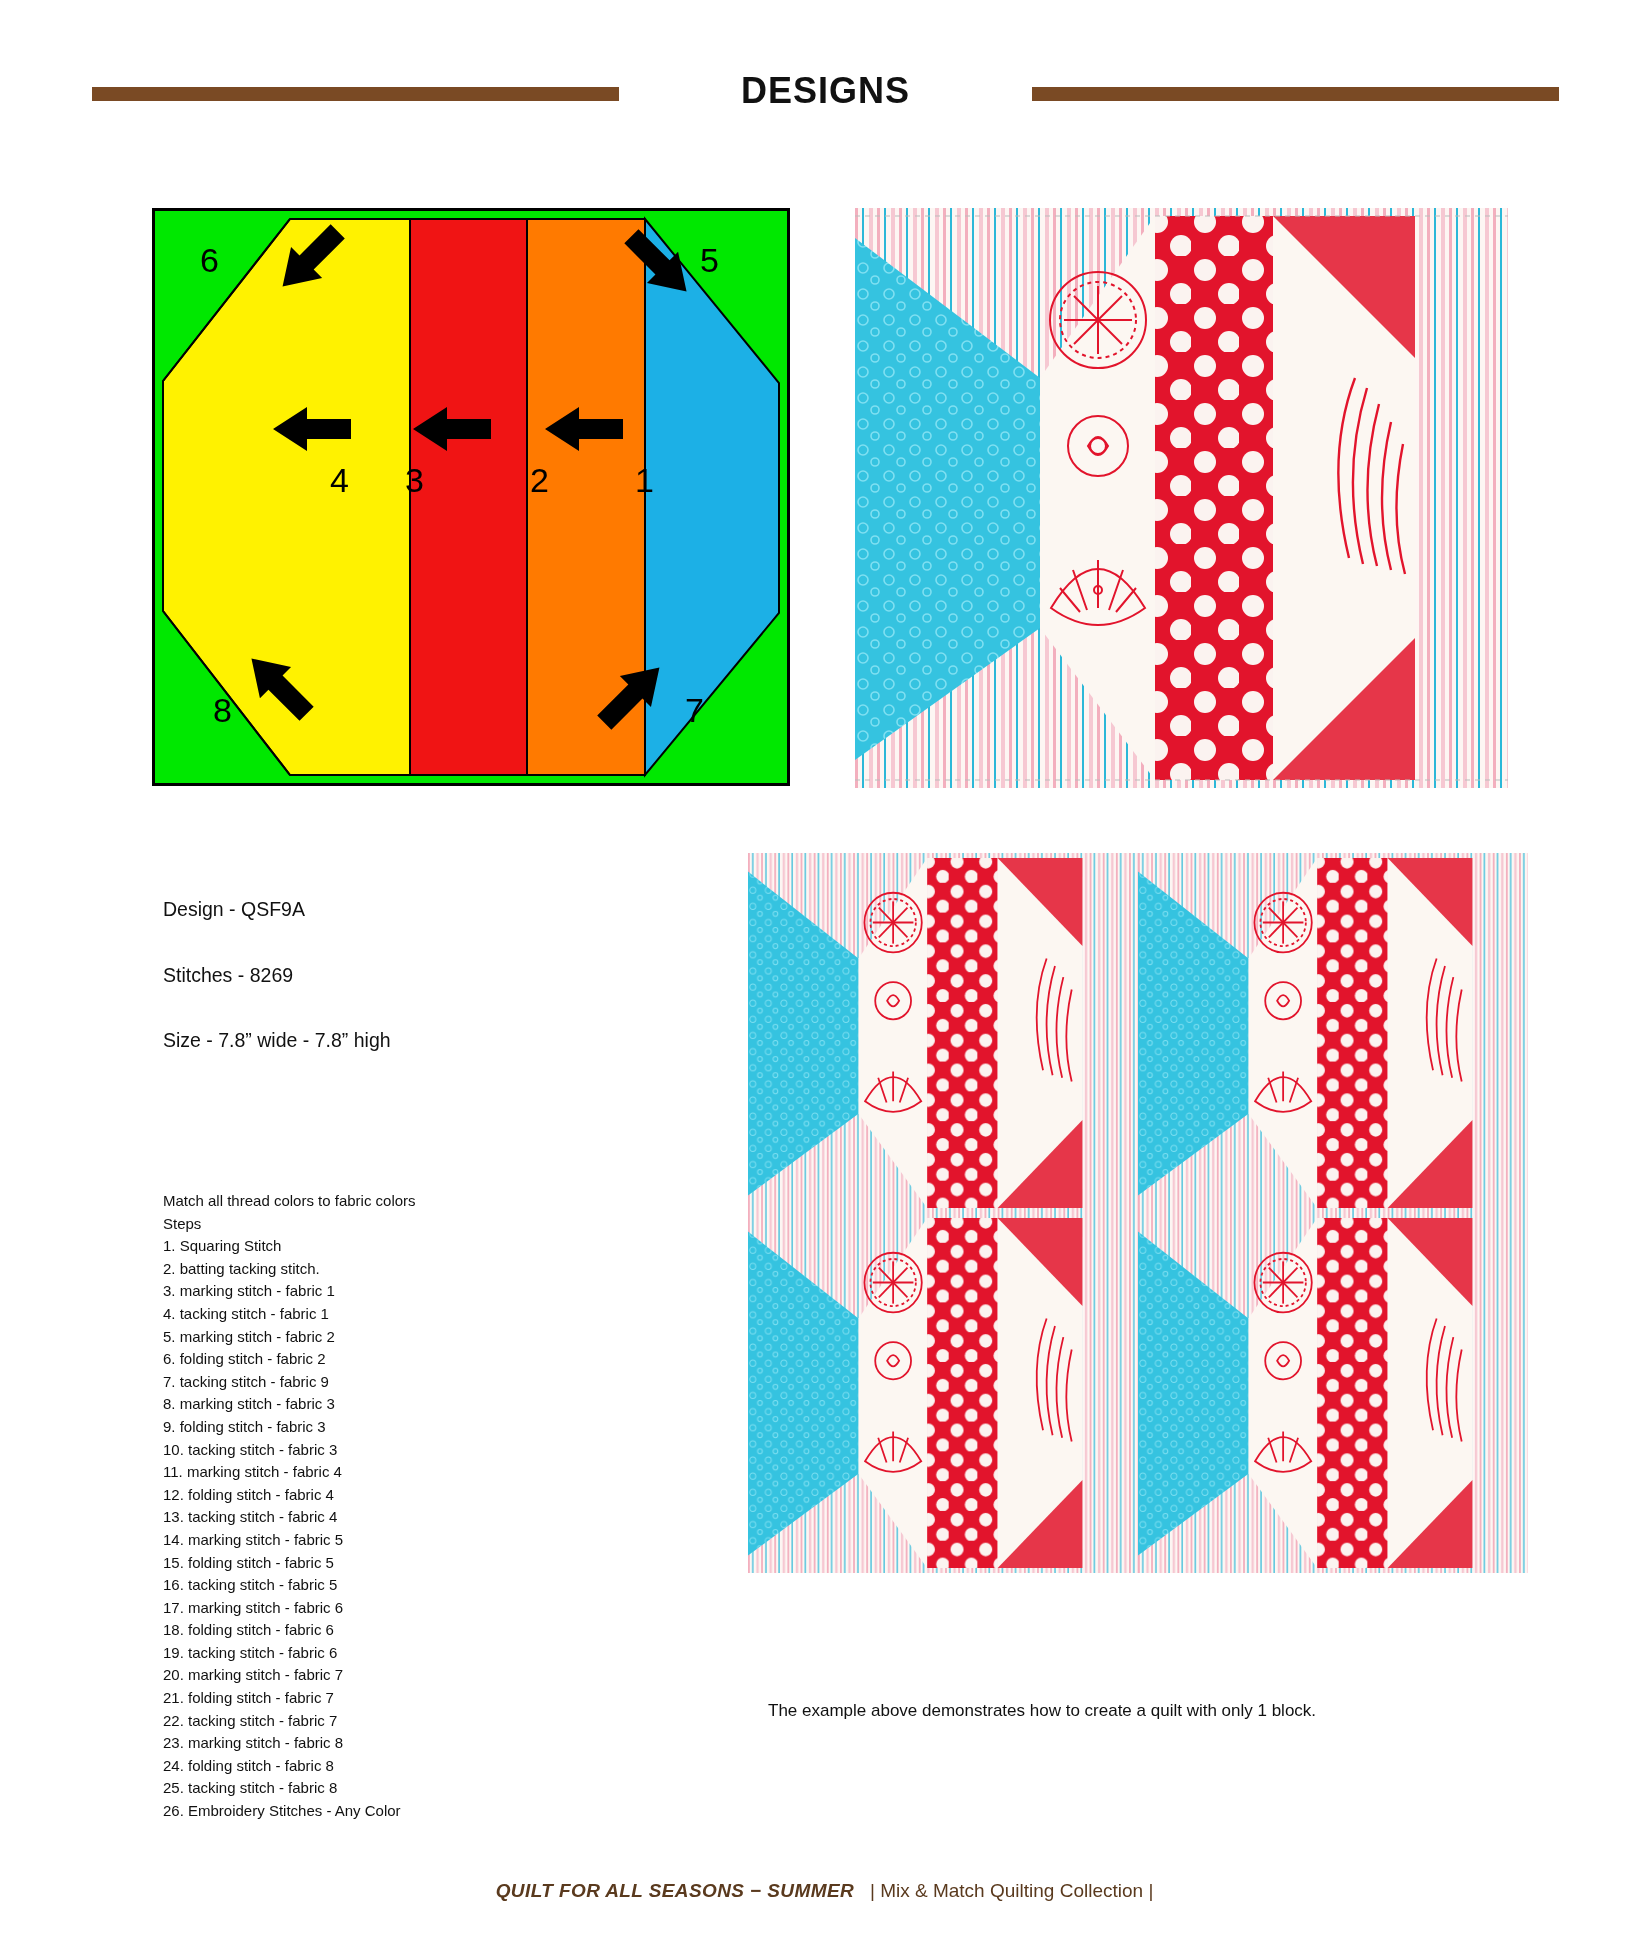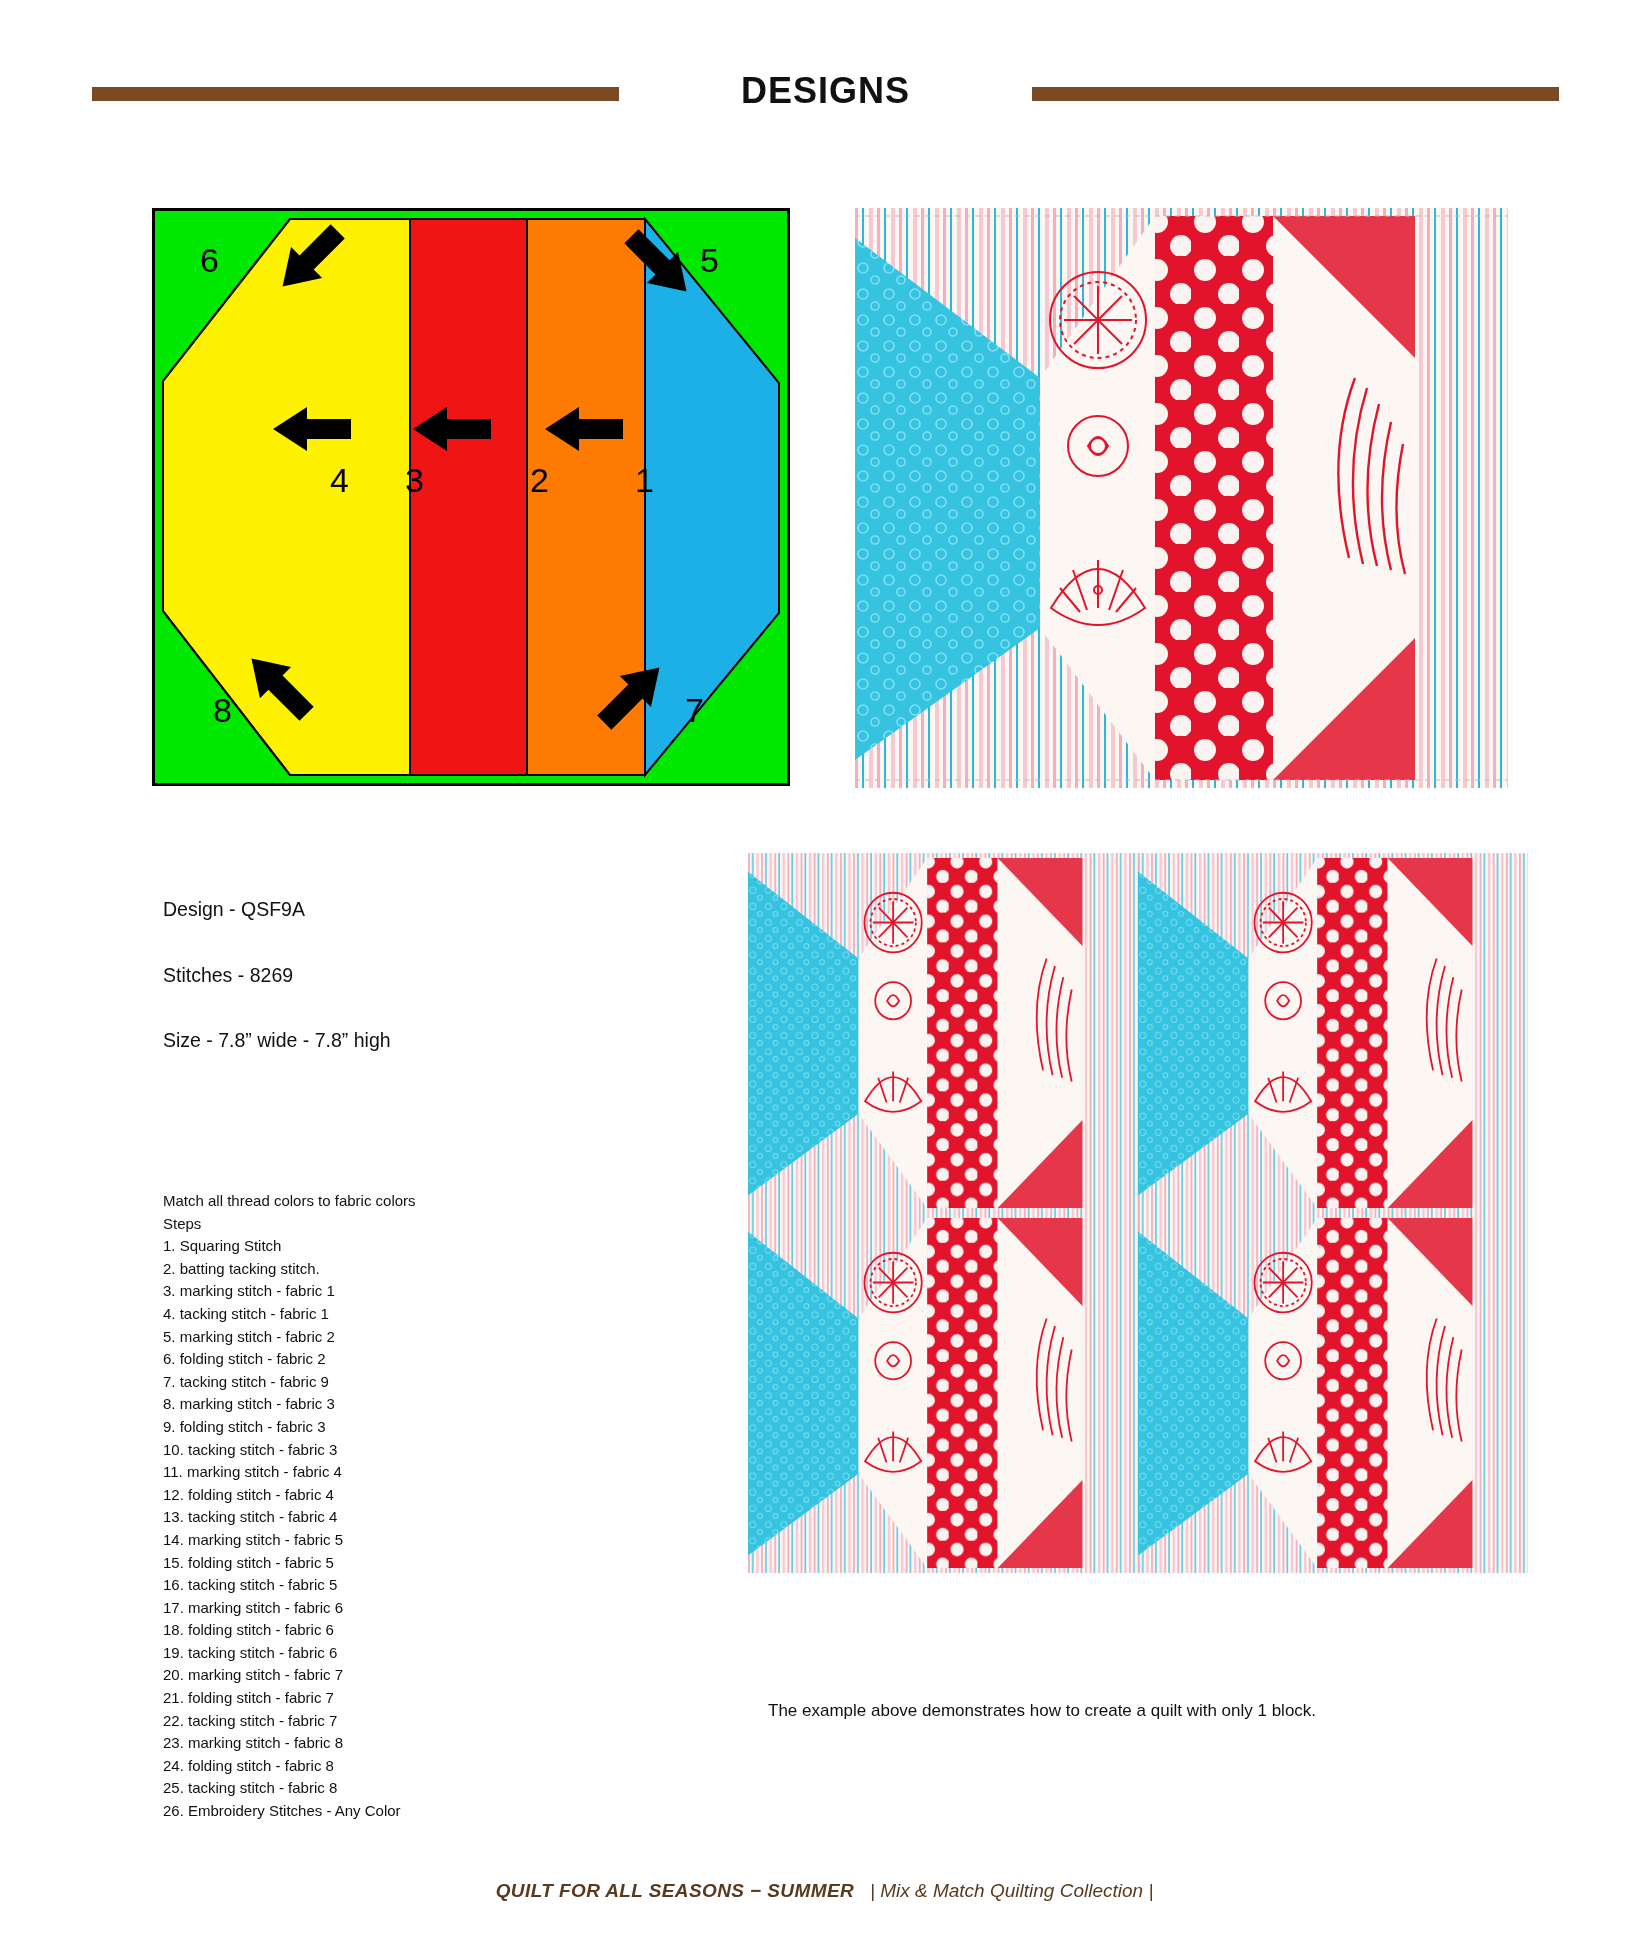--- a/index.html
+++ b/index.html
@@ -135,21 +135,21 @@
   .footer {
     position: absolute;
     left: 0;
     top: 1880px;
     width: 1649px;
     text-align: center;
     font-size: 19px;
     color: #5A3A1E;
   }
   .footer .f1 { font-weight: bold; letter-spacing: .4px; font-style: italic; }
-  .footer .f2 { font-style: italic; }
+  .footer .f2 { }
 </style>
 </head>
 <body>
 
 <div class="header">
   <div class="header-rule left"></div>
   <div class="header-title">DESIGNS</div>
   <div class="header-rule right"></div>
 </div>
 

